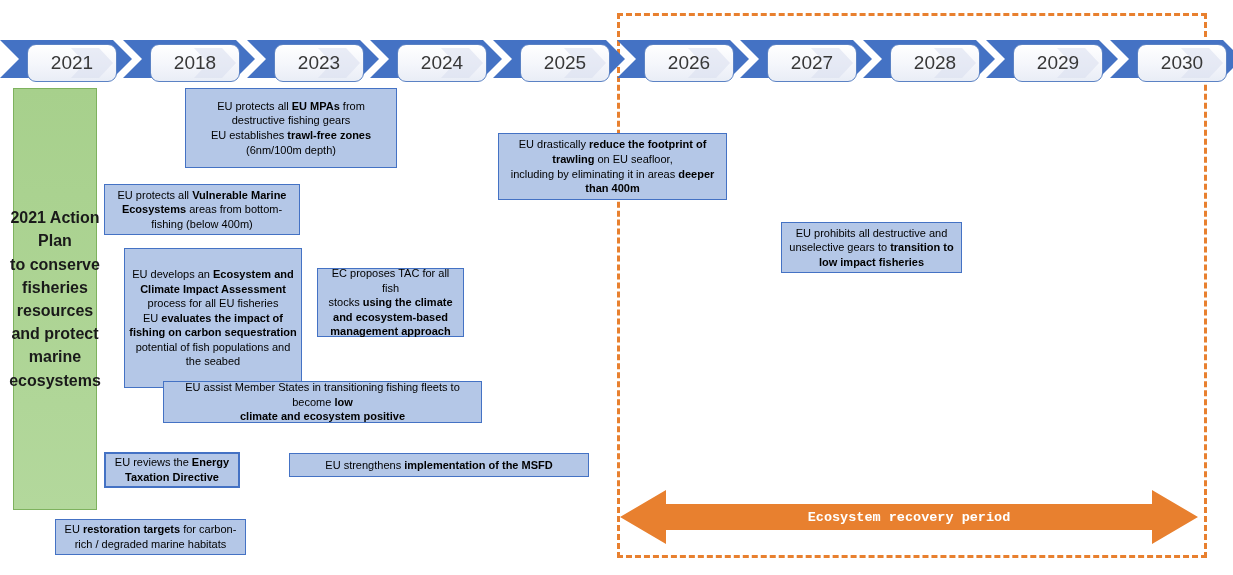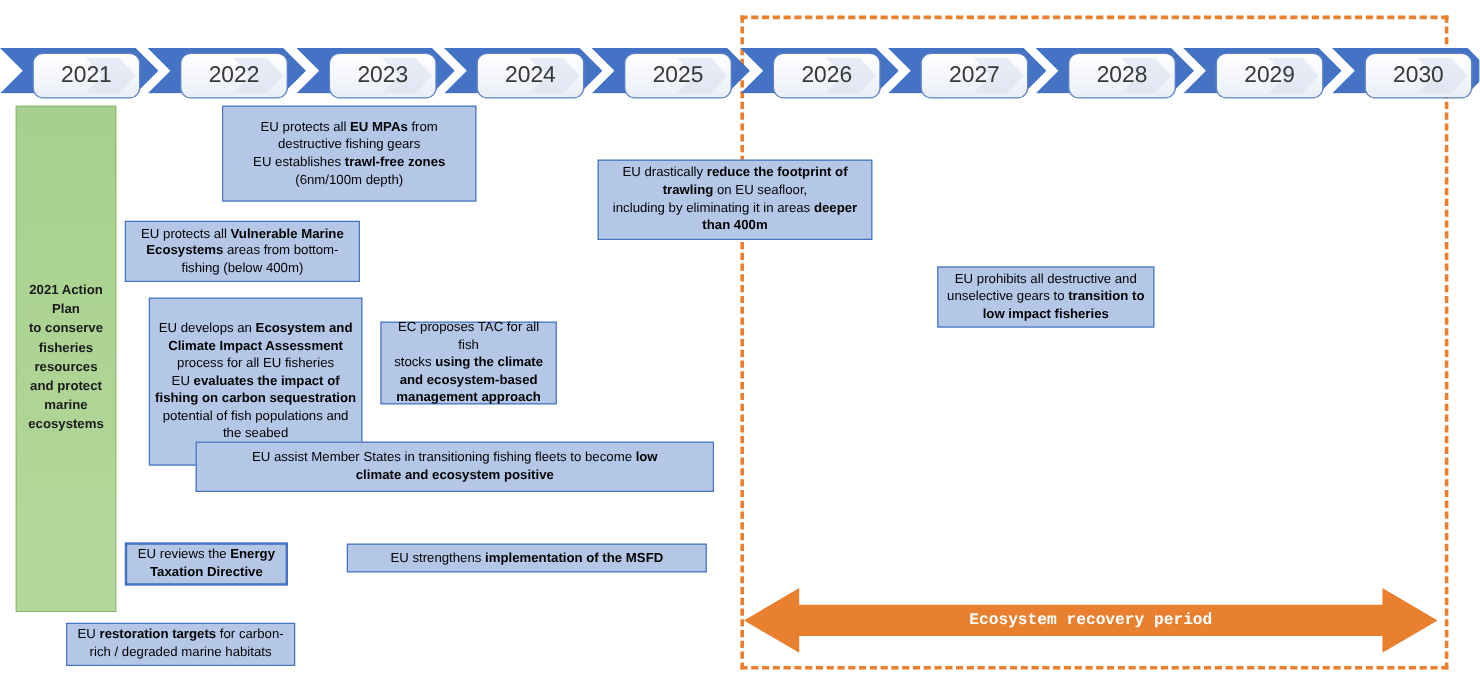--- a/index.html
+++ b/index.html
@@ -20,21 +20,21 @@
   .year-box::after{content:"";position:absolute;right:3px;top:3px;width:42px;height:30px;
     background:#d9dfee;opacity:.55;
     clip-path:polygon(0 0,28px 0,42px 15px,28px 30px,0 30px,14px 15px);}
   .year-box span{position:relative;z-index:1;}
 
   
   .gbox{position:absolute;left:13px;top:88px;width:84px;height:422px;z-index:3;
     background:linear-gradient(180deg,#a7d08c 0%,#b3d89c 100%);
     border:1.5px solid #7eb25e;box-sizing:border-box;
     display:flex;align-items:center;justify-content:center;text-align:center;
-    font-size:11px;font-weight:bold;line-height:1.45;color:#1a1a1a;white-space:pre-wrap;}
+    font-size:16px;font-weight:bold;line-height:1.45;color:#1a1a1a;white-space:pre-wrap;}
 
   
   .mbox{position:absolute;background:#b4c7e7;border:1.5px solid #4472c4;box-sizing:border-box;
     z-index:4;display:flex;flex-direction:column;align-items:center;justify-content:center;
     text-align:center;font-size:11px;line-height:1.32;color:#000;
     padding:2px 4px;white-space:pre-wrap;}
   .mbox p{margin:0;}
   .mbox p.gap{}
   .mbox b{font-weight:bold;}
 
@@ -59,21 +59,21 @@
   <div class="chev" style="left:617px"></div>
   <div class="chev" style="left:740px"></div>
   <div class="chev" style="left:863px"></div>
   <div class="chev" style="left:986px"></div>
   <div class="chev" style="left:1110px"></div>
 
   <div class="year-box" style="left:27px">
       <span>2021</span>
     </div>
   <div class="year-box" style="left:150px">
-      <span>2022</span>
+      <span>2018</span>
     </div>
   <div class="year-box" style="left:274px">
       <span>2023</span>
     </div>
   <div class="year-box" style="left:397px">
       <span>2024</span>
     </div>
   <div class="year-box" style="left:520px">
       <span>2025</span>
     </div>
@@ -138,21 +138,21 @@
 including by eliminating it in areas </span><b>deeper
 than 400m</b></p>
   </div>
 
   <div class="mbox" style="left:781px;top:222px;width:181px;height:51px">
     <p><span>EU prohibits all destructive and
 unselective gears to </span><b>transition to
 low impact fisheries</b></p>
   </div>
 
-  <div class="mbox" style="left:163px;top:368px;width:432px;height:42px">
+  <div class="mbox" style="left:163px;top:381px;width:319px;height:42px">
     <p><span>EU assist Member States in transitioning fishing fleets to become </span><b>low
 climate and ecosystem positive</b></p>
   </div>
 
   <div class="mbox" style="left:104px;top:452px;width:136px;height:36px;border-width:2.5px">
     <p><span>EU reviews the </span><b>Energy
 Taxation Directive</b></p>
   </div>
 
   <div class="mbox" style="left:289px;top:453px;width:300px;height:24px">

